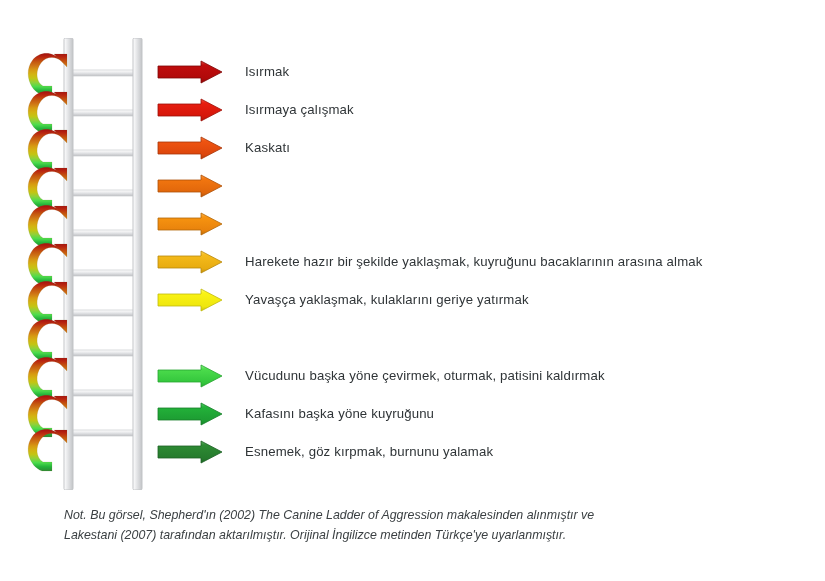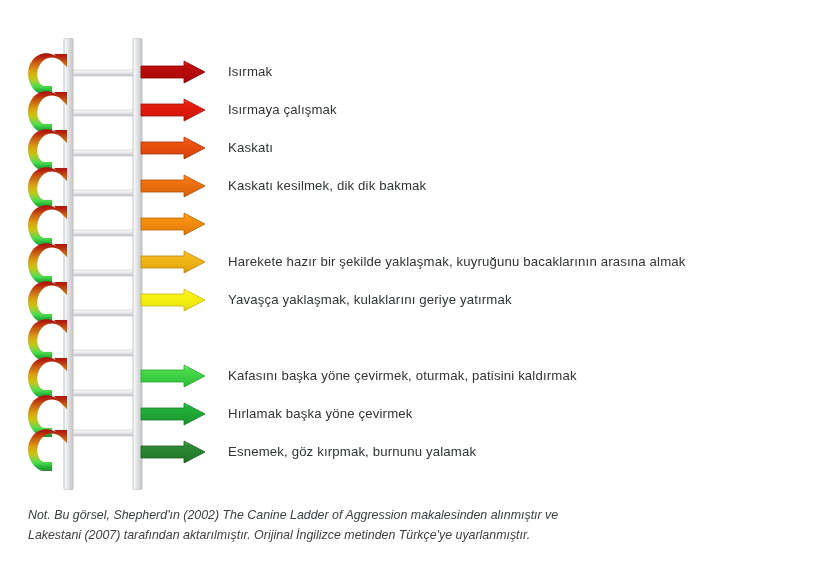--- a/index.html
+++ b/index.html
@@ -45,21 +45,21 @@
   
   #rows {
     position: absolute;
     left: 0;
     top: 0;
     width: 825px;
     height: 581px;
   }
   .row {
     position: absolute;
-    left: 0;
+    left: 17px;
     width: 666px;
     height: 36px;
     display: flex;
     align-items: center;
   }
   .arrow-cell {
     position: absolute;
     left: 140px;
     top: 50%;
     transform: translateY(-50%);
@@ -90,20 +90,21 @@
     top: 505px;
     width: 700px;
     font-size: 12.4px;
     font-style: italic;
     color: #3b4043;
     line-height: 1.62;
   }
   #footnote .fn-line {
     display: block;
     white-space: nowrap;
+    margin-left: 36px;
   }
 </style>
 </head>
 <body>
 
 <div id="figure">
 
   <svg id="ladder-svg" viewBox="0 0 90 452">
     <defs>
       <linearGradient id="railGrad" x1="0" y1="0" x2="1" y2="0">
@@ -248,21 +249,20 @@
             <linearGradient id="ag4" x1="0" y1="0" x2="0" y2="1">
               <stop offset="0%" stop-color="#fa9d4c"></stop>
               <stop offset="18%" stop-color="#f2760f"></stop>
               <stop offset="80%" stop-color="#e0660b"></stop>
               <stop offset="100%" stop-color="#b85509"></stop>
             </linearGradient>
           </defs>
           <path d="M1,6 L44,6 L44,1 L65,12 L44,23 L44,18 L1,18 Z" fill="url(#ag4)" stroke="#ad5108" stroke-width="0.8"></path>
         </svg>
       </div>
-      <div class="row-label">Kaskatı kesilmek, dik dik bakmak</div>
     </div>
 
     <div class="row" style="top:206px">
       <div class="arrow-cell">
         <svg viewBox="0 0 66 24" preserveAspectRatio="none">
           <defs>
             <linearGradient id="ag5" x1="0" y1="0" x2="0" y2="1">
               <stop offset="0%" stop-color="#fdb553"></stop>
               <stop offset="18%" stop-color="#f79410"></stop>
               <stop offset="80%" stop-color="#e8820c"></stop>
@@ -316,38 +316,38 @@
             <linearGradient id="ag9" x1="0" y1="0" x2="0" y2="1">
               <stop offset="0%" stop-color="#8df08a"></stop>
               <stop offset="18%" stop-color="#4cdc4c"></stop>
               <stop offset="80%" stop-color="#33c63c"></stop>
               <stop offset="100%" stop-color="#29ab31"></stop>
             </linearGradient>
           </defs>
           <path d="M1,6 L44,6 L44,1 L65,12 L44,23 L44,18 L1,18 Z" fill="url(#ag9)" stroke="#27a430" stroke-width="0.8"></path>
         </svg>
       </div>
-      <div class="row-label">Kafasını başka yöne çevirmek, oturmak, patisini kaldırmak</div>
+      <div class="row-label">Vücudunu başka yöne çevirmek, oturmak, patisini kaldırmak</div>
     </div>
 
     <div class="row" style="top:396px">
       <div class="arrow-cell">
         <svg viewBox="0 0 66 24" preserveAspectRatio="none">
           <defs>
             <linearGradient id="ag10" x1="0" y1="0" x2="0" y2="1">
               <stop offset="0%" stop-color="#55cf64"></stop>
               <stop offset="18%" stop-color="#23b23a"></stop>
               <stop offset="80%" stop-color="#1d9c32"></stop>
               <stop offset="100%" stop-color="#16862a"></stop>
             </linearGradient>
           </defs>
           <path d="M1,6 L44,6 L44,1 L65,12 L44,23 L44,18 L1,18 Z" fill="url(#ag10)" stroke="#167f29" stroke-width="0.8"></path>
         </svg>
       </div>
-      <div class="row-label">Hırlamak başka yöne çevirmek</div>
+      <div class="row-label">Kafasını başka yöne kuyruğunu</div>
     </div>
 
     <div class="row" style="top:434px">
       <div class="arrow-cell">
         <svg viewBox="0 0 66 24" preserveAspectRatio="none">
           <defs>
             <linearGradient id="ag11" x1="0" y1="0" x2="0" y2="1">
               <stop offset="0%" stop-color="#62b066"></stop>
               <stop offset="18%" stop-color="#2e8b34"></stop>
               <stop offset="80%" stop-color="#257a2c"></stop>

